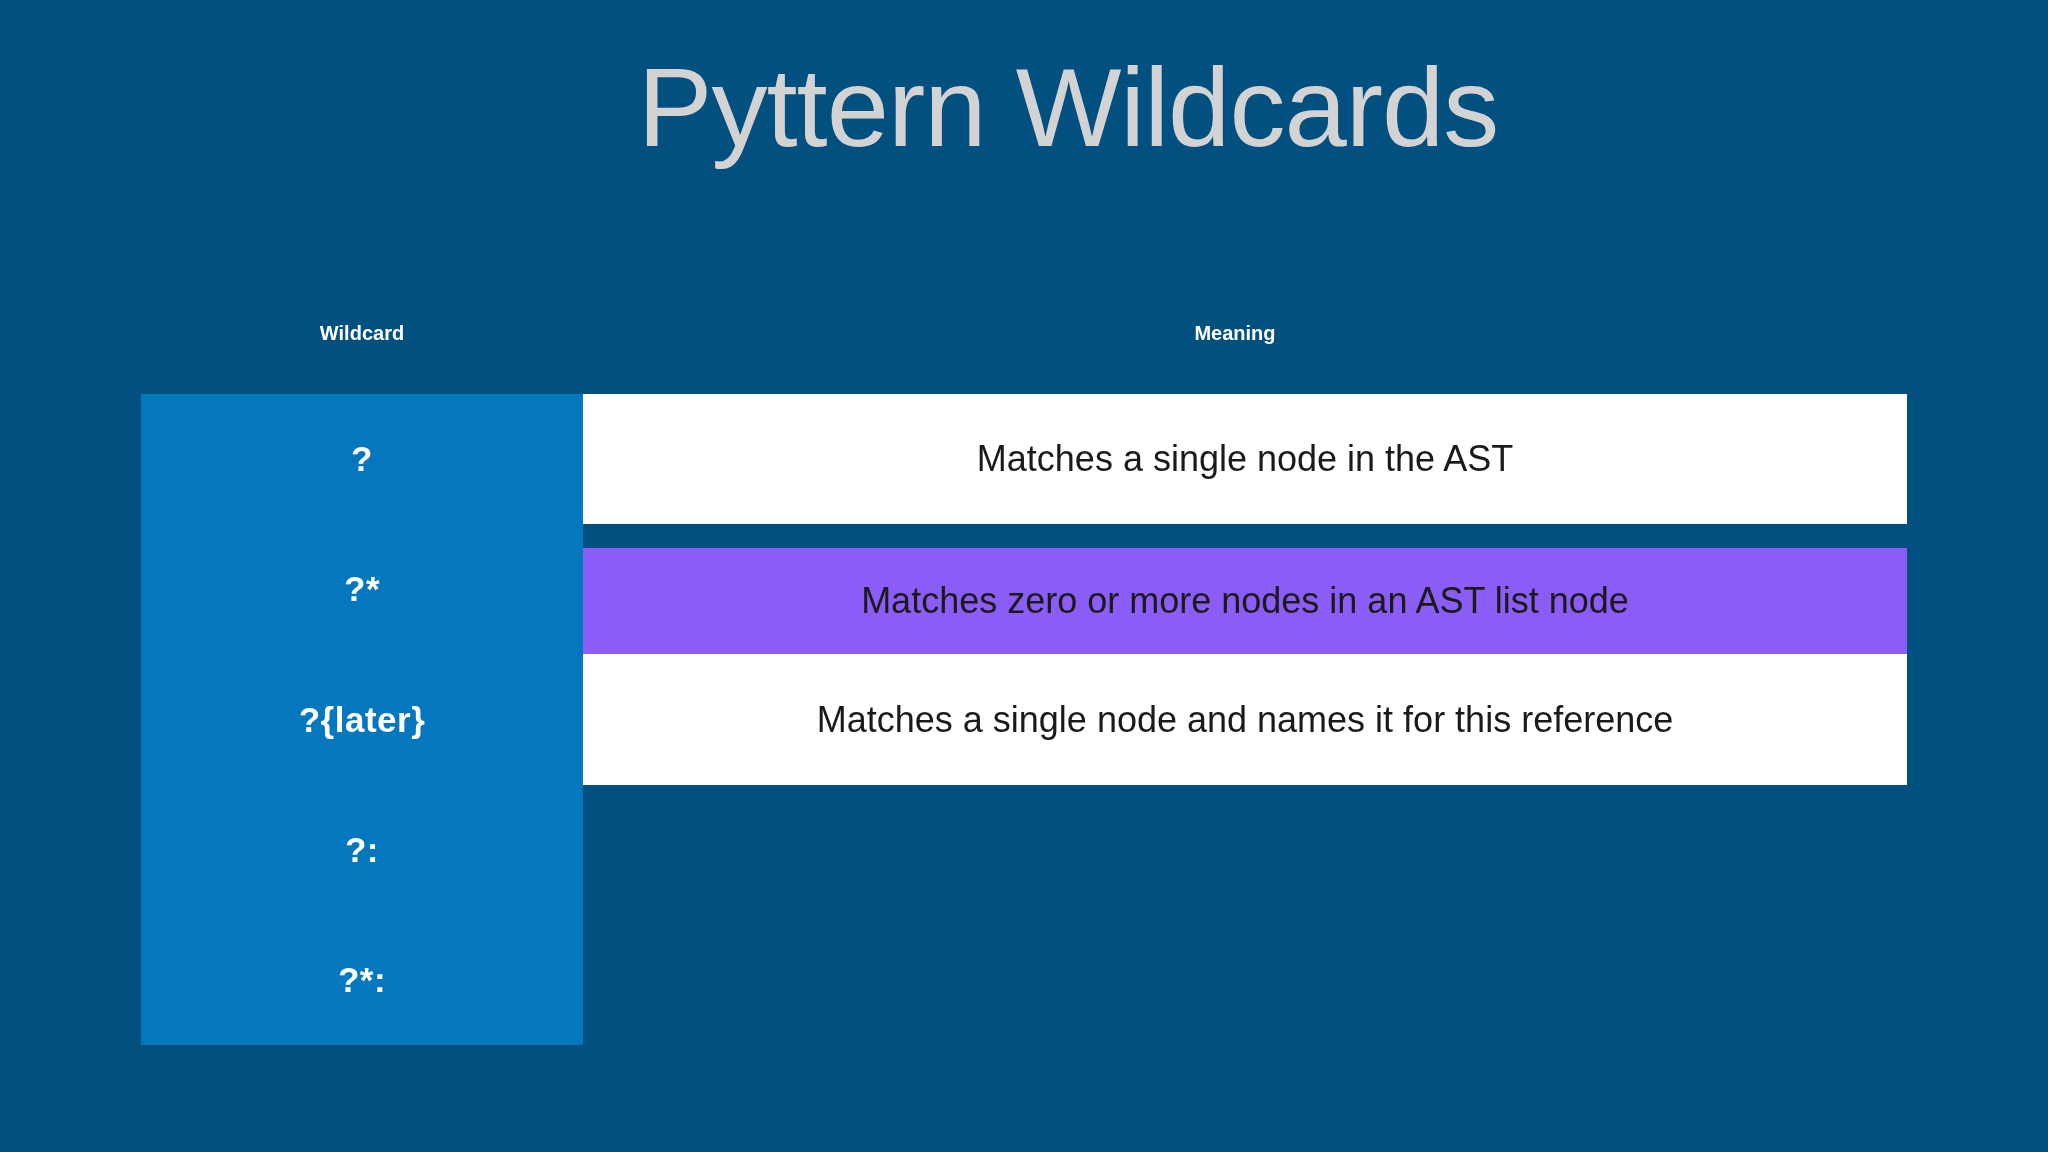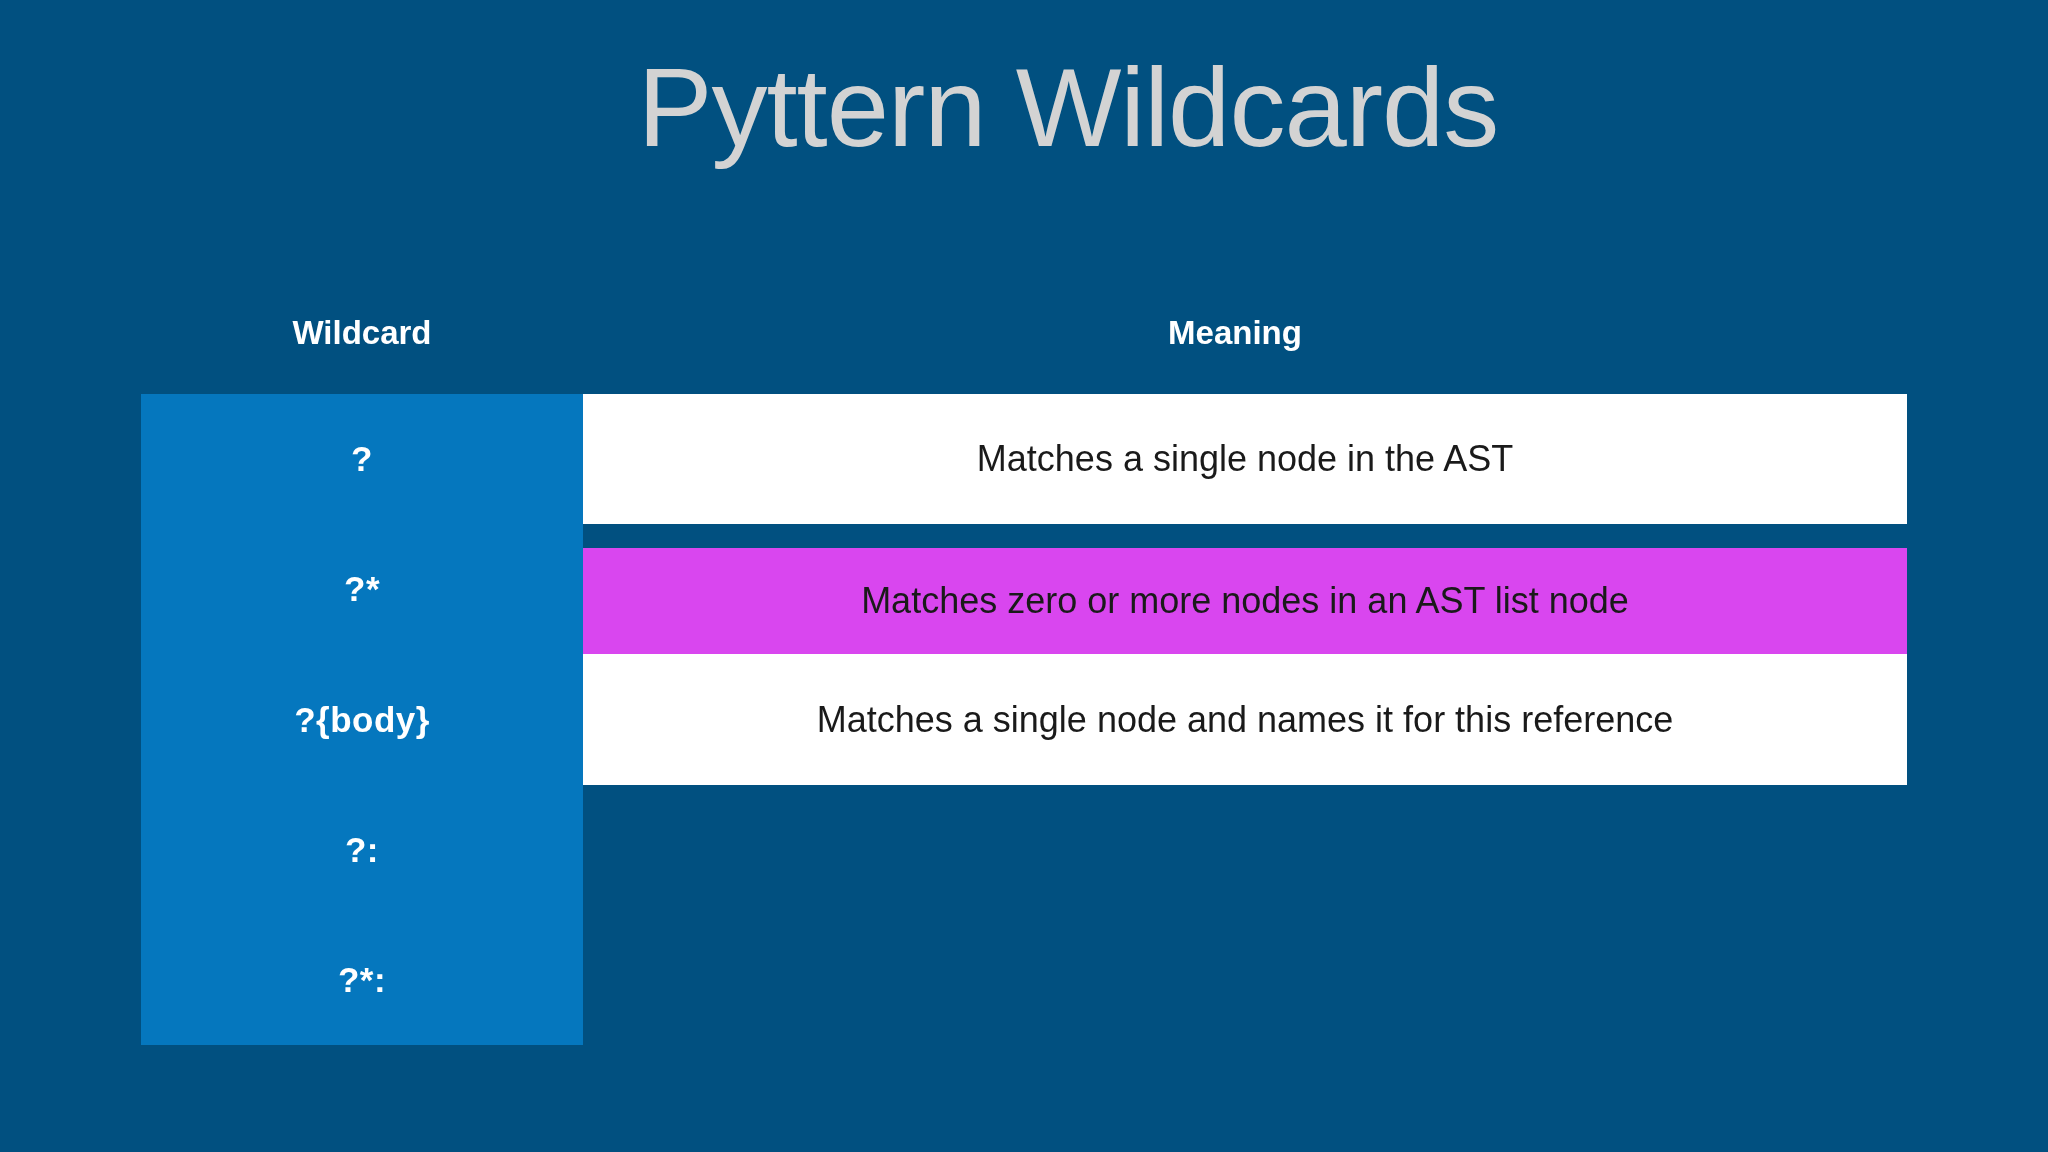--- a/index.html
+++ b/index.html
@@ -47,21 +47,21 @@
     top: 302px;
     width: 1766px;
     height: 62px;
   }
   .col-header {
     position: absolute;
     top: 0;
     height: 62px;
     line-height: 62px;
     text-align: center;
-    font-size: 33px;
+    font-size: 20px;
     font-weight: bold;
     color: #ffffff;
     white-space: nowrap;
   }
   .col-header.wildcard-head {
     left: 0;
     width: 442px;
   }
   .col-header.meaning-head {
     left: 432px;
@@ -107,21 +107,21 @@
     display: flex;
     align-items: center;
     justify-content: center;
     text-align: center;
     padding: 0 27px;
     box-sizing: border-box;
     white-space: nowrap;
   }
 
   .table-row.odd .cell-meaning { background: #ffffff; }
-  .table-row.even .cell-meaning { background: #d946ef; margin-top: 24px; }
+  .table-row.even .cell-meaning { background: #8b5cf6; margin-top: 24px; }
 </style>
 </head>
 <body>
 
 <div class="slide">
 
   <div class="slide-title">Pyttern Wildcards</div>
 
   <div class="col-headers">
     <div class="col-header wildcard-head">Wildcard</div>
@@ -134,21 +134,21 @@
       <div class="cell-wildcard">?</div>
       <div class="cell-meaning">Matches a single node in the AST</div>
     </div>
 
     <div class="table-row even">
       <div class="cell-wildcard">?*</div>
       <div class="cell-meaning">Matches zero or more nodes in an AST list node</div>
     </div>
 
     <div class="table-row odd">
-      <div class="cell-wildcard">?{body}</div>
+      <div class="cell-wildcard">?{later}</div>
       <div class="cell-meaning">Matches a single node and names it for this reference</div>
     </div>
 
     <div class="table-row even">
       <div class="cell-wildcard">?:</div>
     </div>
 
     <div class="table-row odd">
       <div class="cell-wildcard">?*:</div>
     </div>

